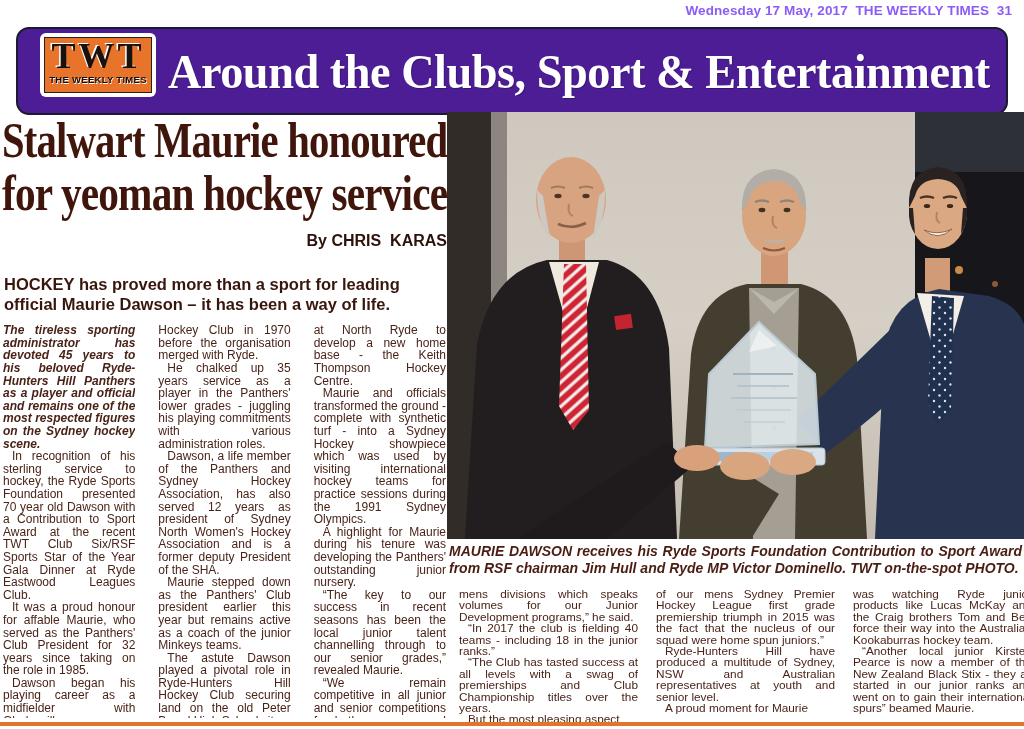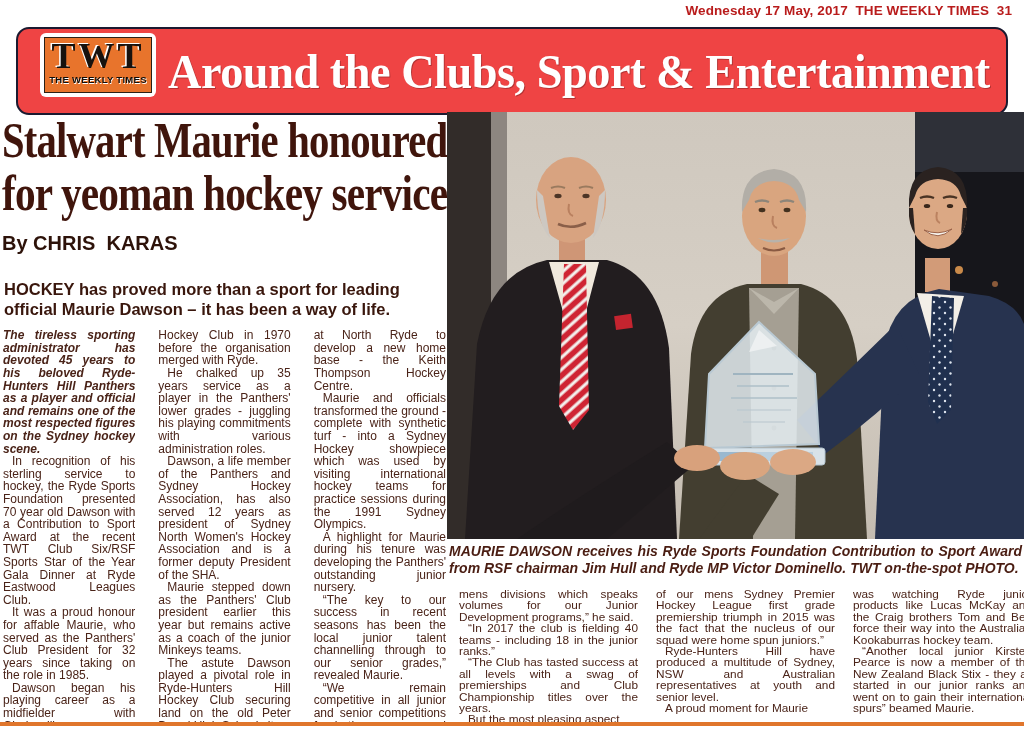--- a/index.html
+++ b/index.html
@@ -4,26 +4,26 @@
 <style>
   * { margin:0; padding:0; box-sizing:border-box; }
   html,body { background:#ffffff; }
   .page {
     position:relative; width:1024px; height:729px; background:#ffffff;
     overflow:hidden; font-family:"Liberation Sans", sans-serif;
   }
   
   .dateline {
     position:absolute; top:3px; right:12px; font-size:13.5px; font-weight:bold;
-    color:#b91c1c; white-space:pre; letter-spacing:0.1px;
+    color:#8b5cf6; white-space:pre; letter-spacing:0.1px;
   }
   
   .banner {
     position:absolute; left:16px; top:27px; width:992px; height:88px;
-    background:#ef4444; border:2px solid #1b1a30; border-radius:13px;
+    background:#4c1d95; border:2px solid #1b1a30; border-radius:13px;
   }
   .logo-box {
     position:absolute; left:22px; top:4px; width:116px; height:64px;
     background:#ffffff; border-radius:6px; padding:4px;
   }
   .logo-inner {
     width:100%; height:100%; background:#e8742c; border:1px solid #2a2017;
     display:flex; flex-direction:column; align-items:center; justify-content:center;
   }
   .logo-twt {
@@ -41,21 +41,21 @@
   }
   .banner-title {
     display:inline-block; white-space:nowrap; color:#ffffff;
     font-family:"Liberation Serif", serif; font-weight:bold; font-size:48px;
     letter-spacing:-0.5px; text-shadow:1px 1px 0 rgba(0,0,0,0.25);
   }
   
   .article-left { position:absolute; left:2px; top:114px; width:445px; }
   .headline { color:#40150c; font-family:"Liberation Serif", serif; font-weight:bold; }
   .headline .hl-line { display:inline-block; white-space:nowrap; font-size:50px; line-height:1.06; letter-spacing:-1px; }
-  .byline { text-align:left; font-weight:bold; font-size:20px; color:#2d1209; margin-top:12px; white-space:pre; }
+  .byline { text-align:right; font-weight:bold; font-size:16px; color:#2d1209; margin-top:12px; white-space:pre; }
   .lead { margin-top:24px; font-weight:bold; font-size:16.5px; line-height:1.22; color:#39160c; padding:0 2px; }
   .cols { display:flex; gap:23px; margin-top:10px; padding:0 1px; height:394px; overflow:hidden; }
   .bodycol {
     width:141px; font-size:12px; line-height:12.6px; color:#4a2318;
     text-align:justify; overflow:hidden;
   }
   .bodycol p { margin:0; text-indent:9px; }
   .bodycol p.nodent, .bodycol.cont p:first-child { text-indent:0; }
   .intro { font-weight:bold; font-style:italic; text-indent:0 !important; }
   

